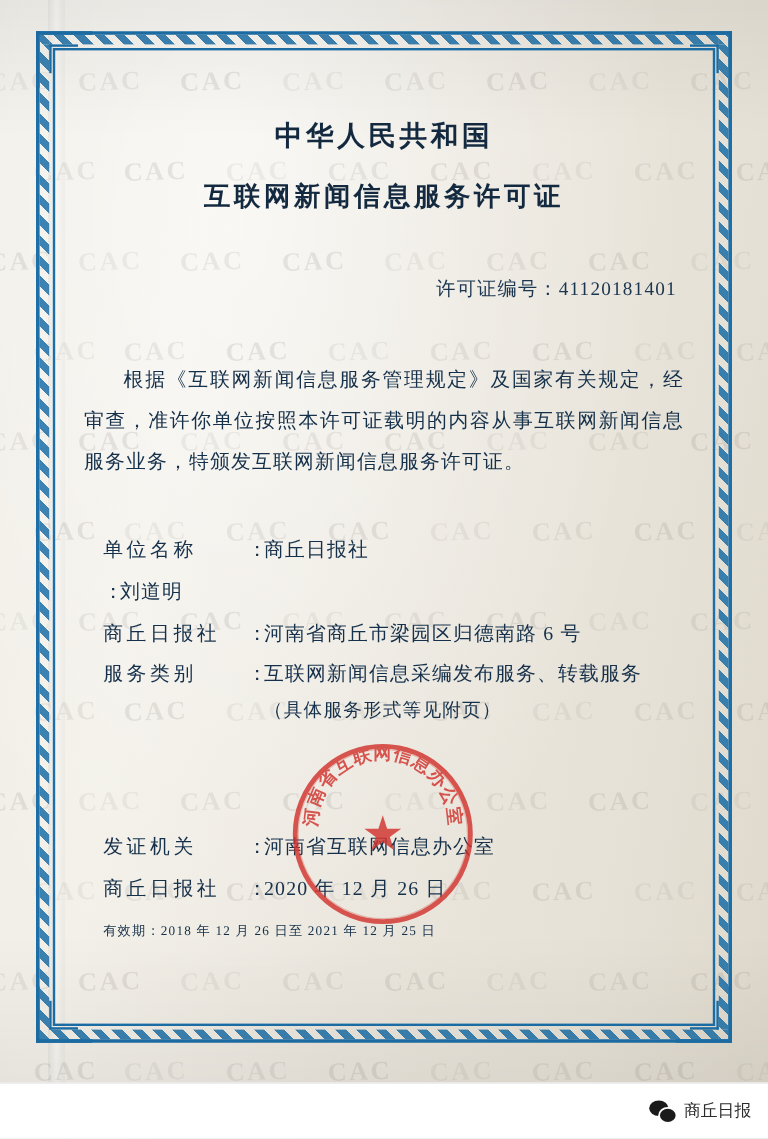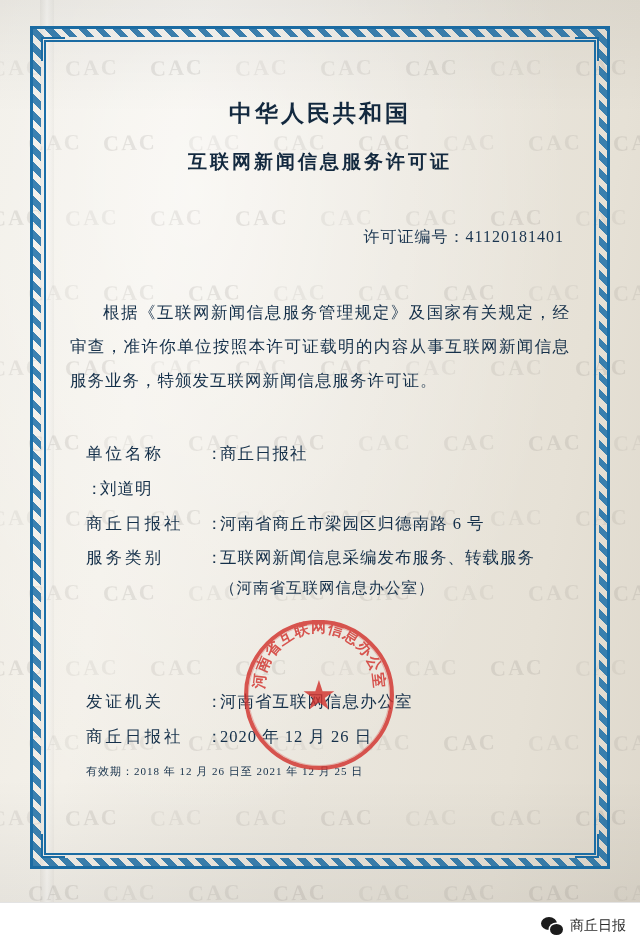--- a/index.html
+++ b/index.html
@@ -76,21 +76,21 @@
     font-family:"Liberation Serif","DejaVu Serif",serif;
     z-index:3;
   }
   .title{
     text-align:center;color:#13293f;
     font-size:23px;font-weight:700;letter-spacing:3px;
     margin-top:28px;
   }
   .title2{
     text-align:center;color:#13293f;
-    font-size:19px;font-weight:700;letter-spacing:3px;
+    font-size:22px;font-weight:700;letter-spacing:3px;
     margin-top:20px;
   }
   .cert-no{
     text-align:right;margin-top:52px;margin-right:6px;
     font-size:16px;letter-spacing:1px;color:#1a3550;
   }
   .para{
     margin-top:48px;
     font-size:16.5px;line-height:2.05;letter-spacing:1px;
     text-align:justify;
@@ -300,21 +300,21 @@
       <div class="field">
         <span class="flabel">商丘日报社</span>
         <span class="fcolon">：</span>
         <span class="fvalue">河南省商丘市梁园区归德南路 6 号</span>
       </div>
       <div class="field">
         <span class="flabel">服务类别</span>
         <span class="fcolon">：</span>
         <span class="fvalue">互联网新闻信息采编发布服务、转载服务</span>
       </div>
-      <div class="subnote">（河南省互联网信息办公室）</div>
+      <div class="subnote">（具体服务形式等见附页）</div>
     </div>
 
     <div class="footer-fields">
       <div class="field">
         <span class="flabel">发证机关</span>
         <span class="fcolon">：</span>
         <span class="fvalue">河南省互联网信息办公室</span>
       </div>
       <div class="field">
         <span class="flabel">商丘日报社</span>

